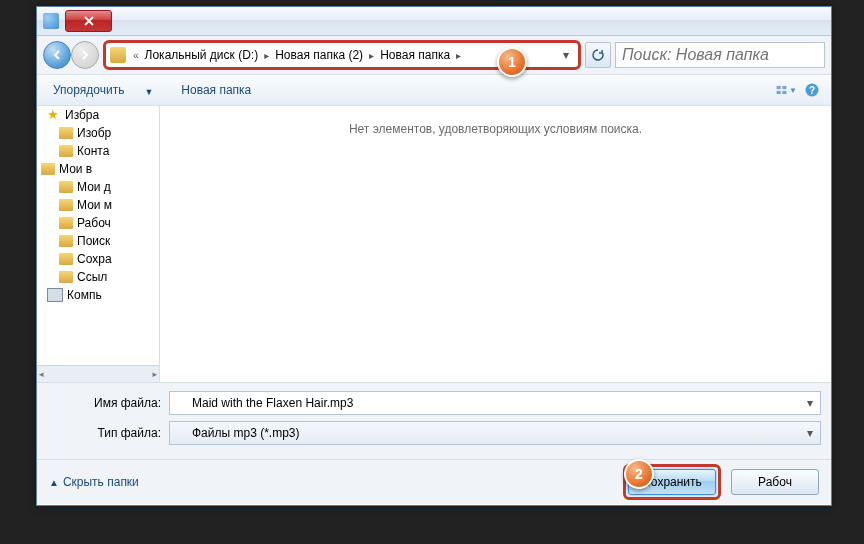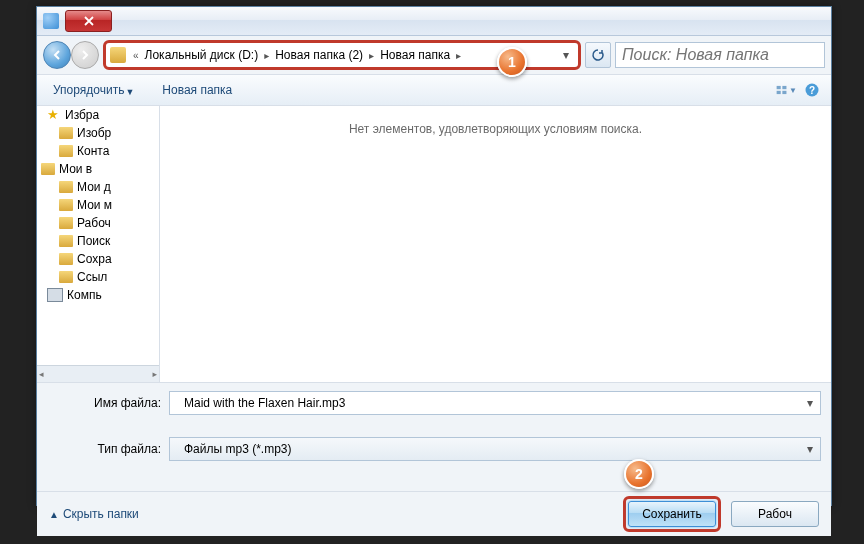--- a/index.html
+++ b/index.html
@@ -16,36 +16,36 @@
 .addr-icon{width:16px;height:16px;background:linear-gradient(#f5d67a,#d9a93c);border-radius:2px;margin-right:4px}
 .crumbs{display:flex;align-items:center;flex:1;overflow:hidden;white-space:nowrap}
 .crumb-chev{color:#555;margin:0 3px;font-size:10px}
 .crumb{color:#000;padding:2px 3px}
 .addr-drop{width:16px;color:#555;text-align:center}
 .refresh{width:24px;height:24px;border:1px solid #b2c5d8;background:linear-gradient(#f5f9fd,#dbe7f2);display:flex;align-items:center;justify-content:center;color:#2a5a8a;border-radius:2px}
 .search-box{width:200px;height:24px;border:1px solid #b2c5d8;background:#fff;display:flex;align-items:center;padding:0 4px}
 .search-input{border:0;outline:0;flex:1;font-style:italic;color:#1d4ed8;font-size:16px;background:transparent}
 .search-icon{width:14px;height:14px;color:#5a8ab8}
 .toolbar{height:30px;background:linear-gradient(#fafcfe,#e6eef6);border-bottom:1px solid #d8dfe8;display:flex;align-items:center;padding:0 8px;gap:12px}
-.tool-item{color:#1e4a78;padding:4px 8px;cursor:pointer;display:flex;align-items:flex-end;gap:1px}
+.tool-item{color:#1e4a78;padding:4px 8px;cursor:pointer;display:flex;align-items:flex-end;gap:20px}
 .tool-right{margin-left:auto;display:flex;gap:4px}
 .tool-icon-btn{width:22px;height:22px;display:flex;align-items:center;justify-content:center;color:#5a8ab8;border-radius:2px}
 .body-row{display:flex;height:276px}
 .tree{width:122px;border-right:1px solid #d8dfe8;overflow:hidden;background:#fff;position:relative}
 .tree-item{display:flex;align-items:center;padding:2px 4px 2px 10px;gap:4px;white-space:nowrap}
 .tree-folder{width:14px;height:12px;background:linear-gradient(#f5d67a,#d9a93c);border-radius:1px;flex-shrink:0}
 .tree-star{width:14px;height:14px;flex-shrink:0;color:#e8b000;font-size:13px;line-height:1}
 .tree-comp{width:14px;height:12px;background:#d5dde6;border:1px solid #7a8a9a;flex-shrink:0}
 .tree-net{width:14px;height:12px;background:#b5d5f0;border:1px solid #5a8ab8;flex-shrink:0}
 .tree-scroll{position:absolute;bottom:0;left:0;right:0;height:16px;background:#e8eef4;border-top:1px solid #ccd5de;display:flex;justify-content:space-between;align-items:center;padding:0 2px;color:#777;font-size:9px}
 .content{flex:1;background:#fff;display:flex;justify-content:center;padding-top:16px;color:#6a6a6a}
 .fields{padding:8px 10px;background:#f0f4f8;border-top:1px solid #d8dfe8}
-.field-row{display:flex;align-items:center;margin-bottom:22px}
+.field-row{display:flex;align-items:center;margin-bottom:6px}
 .field-label{width:114px;text-align:right;padding-right:8px;color:#000}
-.field-input{flex:1;height:22px;border:1px solid #b2c5d8;background:#fff;padding:0 14px;display:flex;align-items:center;position:relative}
+.field-input{flex:1;height:22px;border:1px solid #b2c5d8;background:#fff;padding:0 22px;display:flex;align-items:center;position:relative}
 .field-input.combo{background:linear-gradient(#f5f8fb,#e4ecf3)}
 .field-drop{position:absolute;right:2px;top:2px;bottom:2px;width:16px;display:flex;align-items:center;justify-content:center;color:#555}
 .footer{height:44px;background:#f0f4f8;border-top:1px solid #d8dfe8;display:flex;align-items:center;padding:0 12px;position:relative}
 .hide-folders{display:flex;align-items:center;gap:4px;color:#1e4a78;cursor:pointer}
 .hide-folders .chev{font-size:10px}
 .btns{margin-left:auto;display:flex;gap:10px;align-items:center}
 .save-wrap{border:3px solid #c0392b;border-radius:6px;padding:2px}
 .btn{width:86px;height:24px;border:1px solid #8aa8c0;background:linear-gradient(#fafcfe,#dbe7f2);border-radius:3px;display:flex;align-items:center;justify-content:center;cursor:pointer}
 .btn.save{background:linear-gradient(#e8f4fc,#b8ddf5 45%,#9dcdef 46%,#c0e2f8);border-color:#3d8fd6;box-shadow:0 0 3px #6ab5ed}
 .callout{position:absolute;width:26px;height:26px;border-radius:50%;background:radial-gradient(circle at 35% 30%,#f7bb8c,#e8732e 60%,#c9551a);border:2px solid #fff;box-shadow:0 2px 4px rgba(0,0,0,.4);color:#fff;font-weight:bold;display:flex;align-items:center;justify-content:center;font-size:14px;z-index:10}

